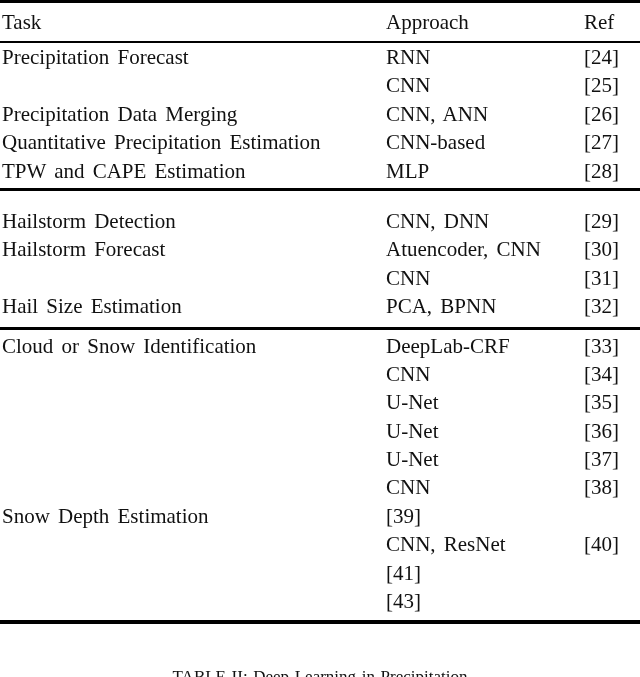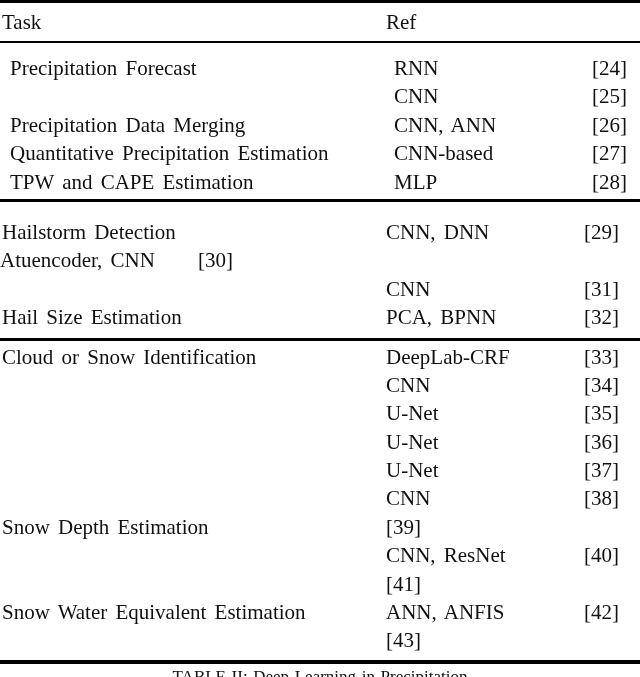--- a/index.html
+++ b/index.html
@@ -21,21 +21,21 @@
   .rule-bottom { height: 4px; }
 
   .header-row {
     display: flex;
     height: 38px;
     align-items: center;
   }
   .header-row .cell { font-size: 21px; }
 
   .section { }
-  .section-1 { padding-top: 11px; padding-bottom: 3px; margin-left: 8px; }
+  .section-1 { padding-top: 0; padding-bottom: 3px; }
   .section-2 { padding-top: 16px; padding-bottom: 6px; }
   .section-3 { padding-top: 2px; padding-bottom: 5px; }
 
   .row {
     display: flex;
     height: 28.4px;
     line-height: 28.4px;
     white-space: nowrap;
   }
   .cell { overflow: visible; white-space: nowrap; }
@@ -57,20 +57,21 @@
 </style>
 </head>
 <body>
 
 <div class="page">
 
   <div class="rule rule-top"></div>
 
   <div class="header-row">
     <div class="cell c-task">Task</div>
+    <div class="cell c-approach">Approach</div>
     <div class="cell c-ref">Ref</div>
   </div>
 
   <div class="rule rule-head"></div>
 
   <div class="section section-1">
       <div class="row">
         <div class="cell c-task">Precipitation Forecast</div>
         <div class="cell c-approach">RNN</div>
         <div class="cell c-ref">[24]</div>
@@ -99,20 +100,21 @@
 
   <div class="rule rule-sect"></div>
 
   <div class="section section-2">
       <div class="row">
         <div class="cell c-task">Hailstorm Detection</div>
         <div class="cell c-approach">CNN, DNN</div>
         <div class="cell c-ref">[29]</div>
       </div>
       <div class="row">
+        <div class="cell c-task">Hailstorm Forecast</div>
         <div class="cell c-approach">Atuencoder, CNN</div>
         <div class="cell c-ref">[30]</div>
       </div>
       <div class="row">
         <div class="cell c-task"></div>
         <div class="cell c-approach">CNN</div>
         <div class="cell c-ref">[31]</div>
       </div>
       <div class="row">
         <div class="cell c-task">Hail Size Estimation</div>
@@ -161,25 +163,20 @@
       <div class="row">
         <div class="cell c-task"></div>
         <div class="cell c-approach">CNN, ResNet</div>
         <div class="cell c-ref">[40]</div>
       </div>
       <div class="row">
         <div class="cell c-task"></div>
         <div class="cell c-ref">[41]</div>
       </div>
       <div class="row">
-        <div class="cell c-task">Snow Water Equivalent Estimation</div>
-        <div class="cell c-approach">ANN, ANFIS</div>
-        <div class="cell c-ref">[42]</div>
-      </div>
-      <div class="row">
         <div class="cell c-task"></div>
         <div class="cell c-ref">[43]</div>
       </div>
     </div>
 
   <div class="rule rule-bottom"></div>
 
   <div class="caption">TABLE II: Deep Learning in Precipitation</div>
 
 </div>

